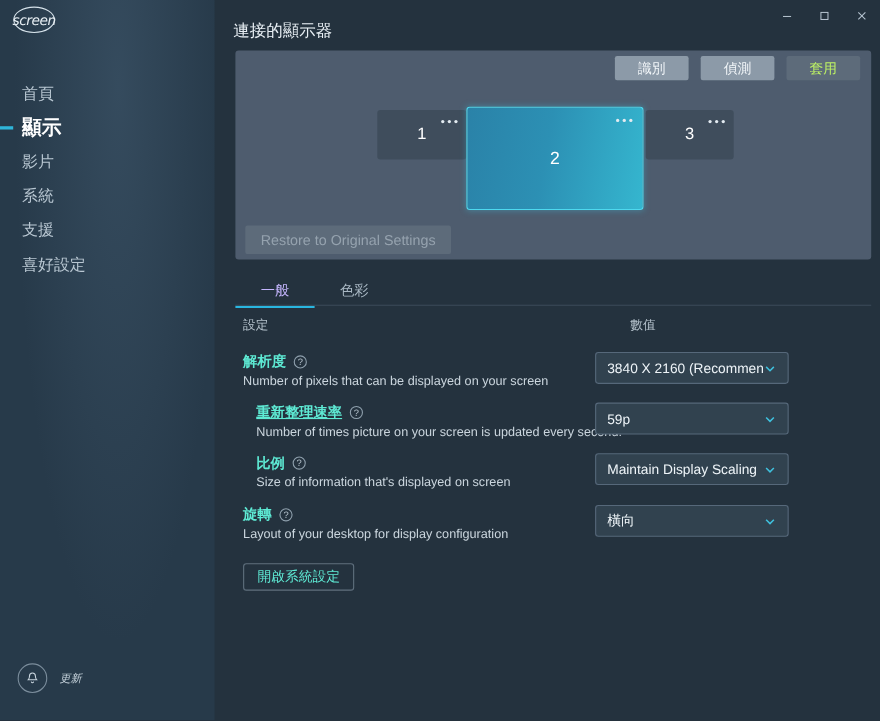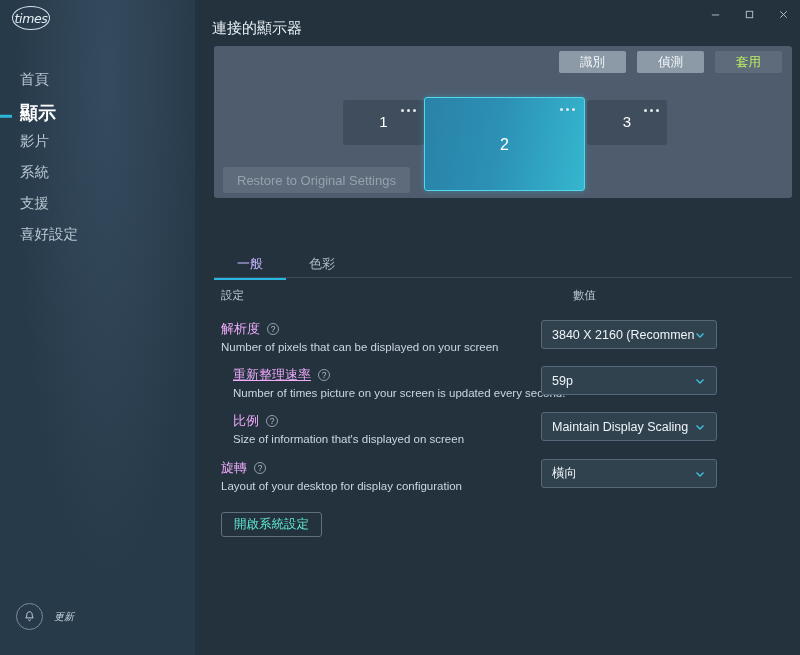--- a/index.html
+++ b/index.html
@@ -44,20 +44,21 @@
     justify-content: center;
     font-family: "DejaVu Sans", sans-serif;
   }
 
   #nav { position: absolute; left: 0; top: 70px; width: 195px; }
 
   .nav-item {
     position: relative;
     height: 30px;
     display: flex;
+    align-items: center;
     padding-left: 20px;
     color: #b9c7d2;
     font-size: 14.5px;
     cursor: pointer;
     margin-bottom: 1px;
   }
   .nav-item.active { color: #ffffff; font-size: 18px; font-weight: 600; }
   .nav-item .nav-marker {
     position: absolute;
     left: 0; top: 50%;
@@ -110,21 +111,21 @@
     position: absolute;
     left: 212px; top: 19px;
     color: #e9f0f5;
     font-size: 15px;
   }
 
   
   #monitor-panel {
     position: absolute;
     left: 214px; top: 46px;
-    width: 578px; height: 152px;
+    width: 578px; height: 190px;
     background: #50607180;
     background-color: #4e5c6e;
     border-radius: 3px;
   }
 
   #panel-actions {
     position: absolute;
     right: 10px; top: 5px;
     display: flex;
     gap: 11px;
@@ -271,23 +272,23 @@
   }
 
   
   .setting-row { position: absolute; left: 221px; width: 500px; }
   .setting-label-line {
     display: flex;
     align-items: center;
     gap: 7px;
   }
   .setting-label {
-    color: #f0abfc;
+    color: #5eead4;
     font-size: 13px;
-    font-weight: 400;
+    font-weight: 700;
   }
   .help-icon {
     width: 12px; height: 12px;
     border: 1px solid #8fa0ad;
     border-radius: 50%;
     color: #b4c1cb;
     font-size: 8.5px;
     display: flex;
     align-items: center;
     justify-content: center;
@@ -355,21 +356,21 @@
     align-items: center;
   }
 </style>
 </head>
 <body>
 
 <div id="app">
 
   <div id="sidebar">
 
-    <div id="intel-logo">times</div>
+    <div id="intel-logo">screen</div>
 
     <div id="nav">
       <div class="nav-item">
 
         <span>首頁</span>
       </div>
       <div class="nav-item active">
         <span class="nav-marker"></span>
         <span>顯示</span>
       </div>

